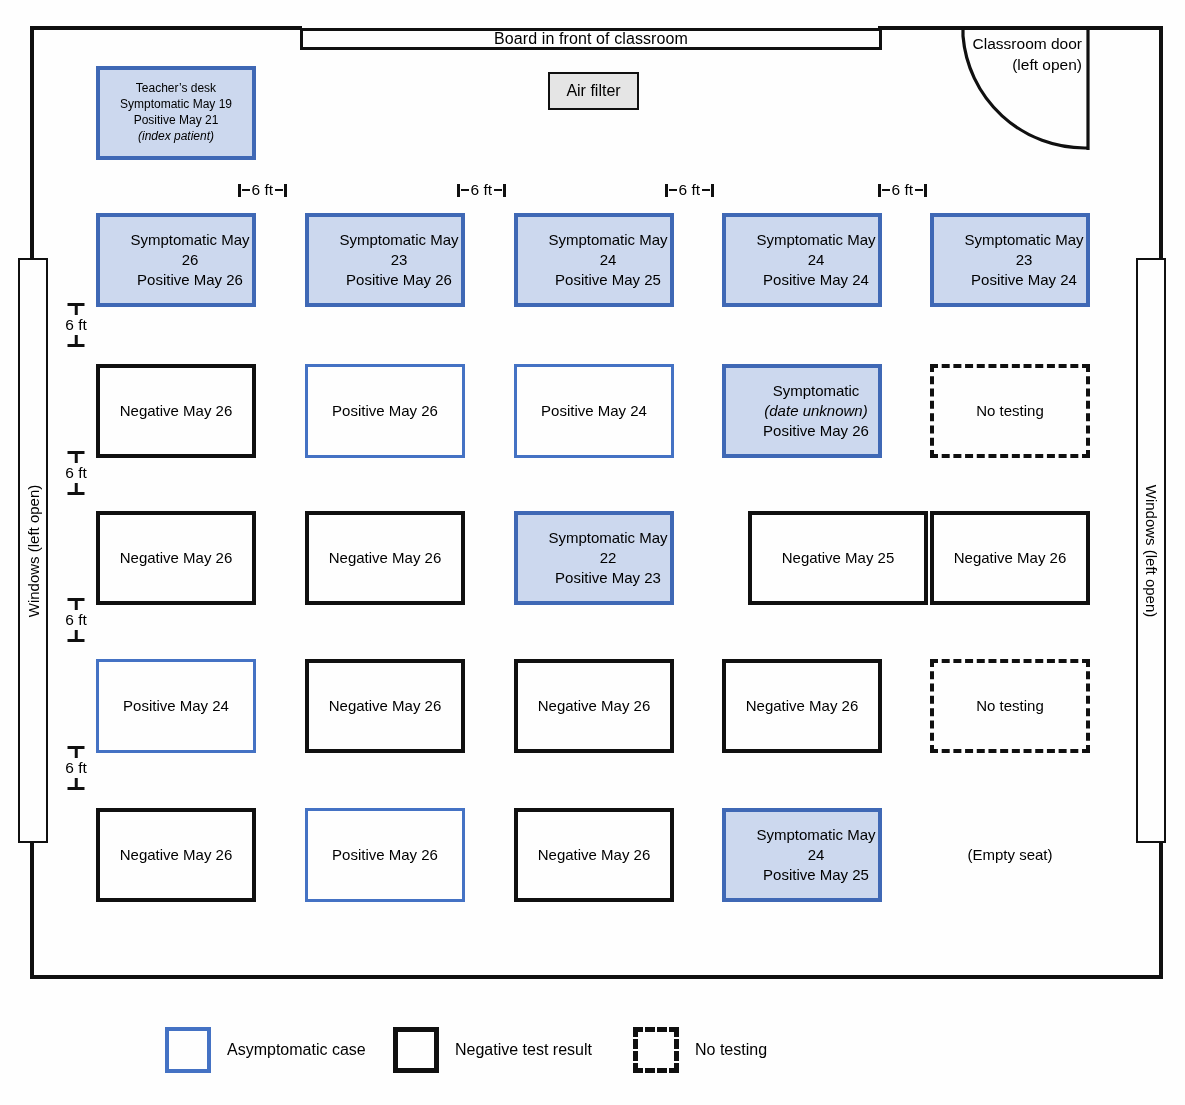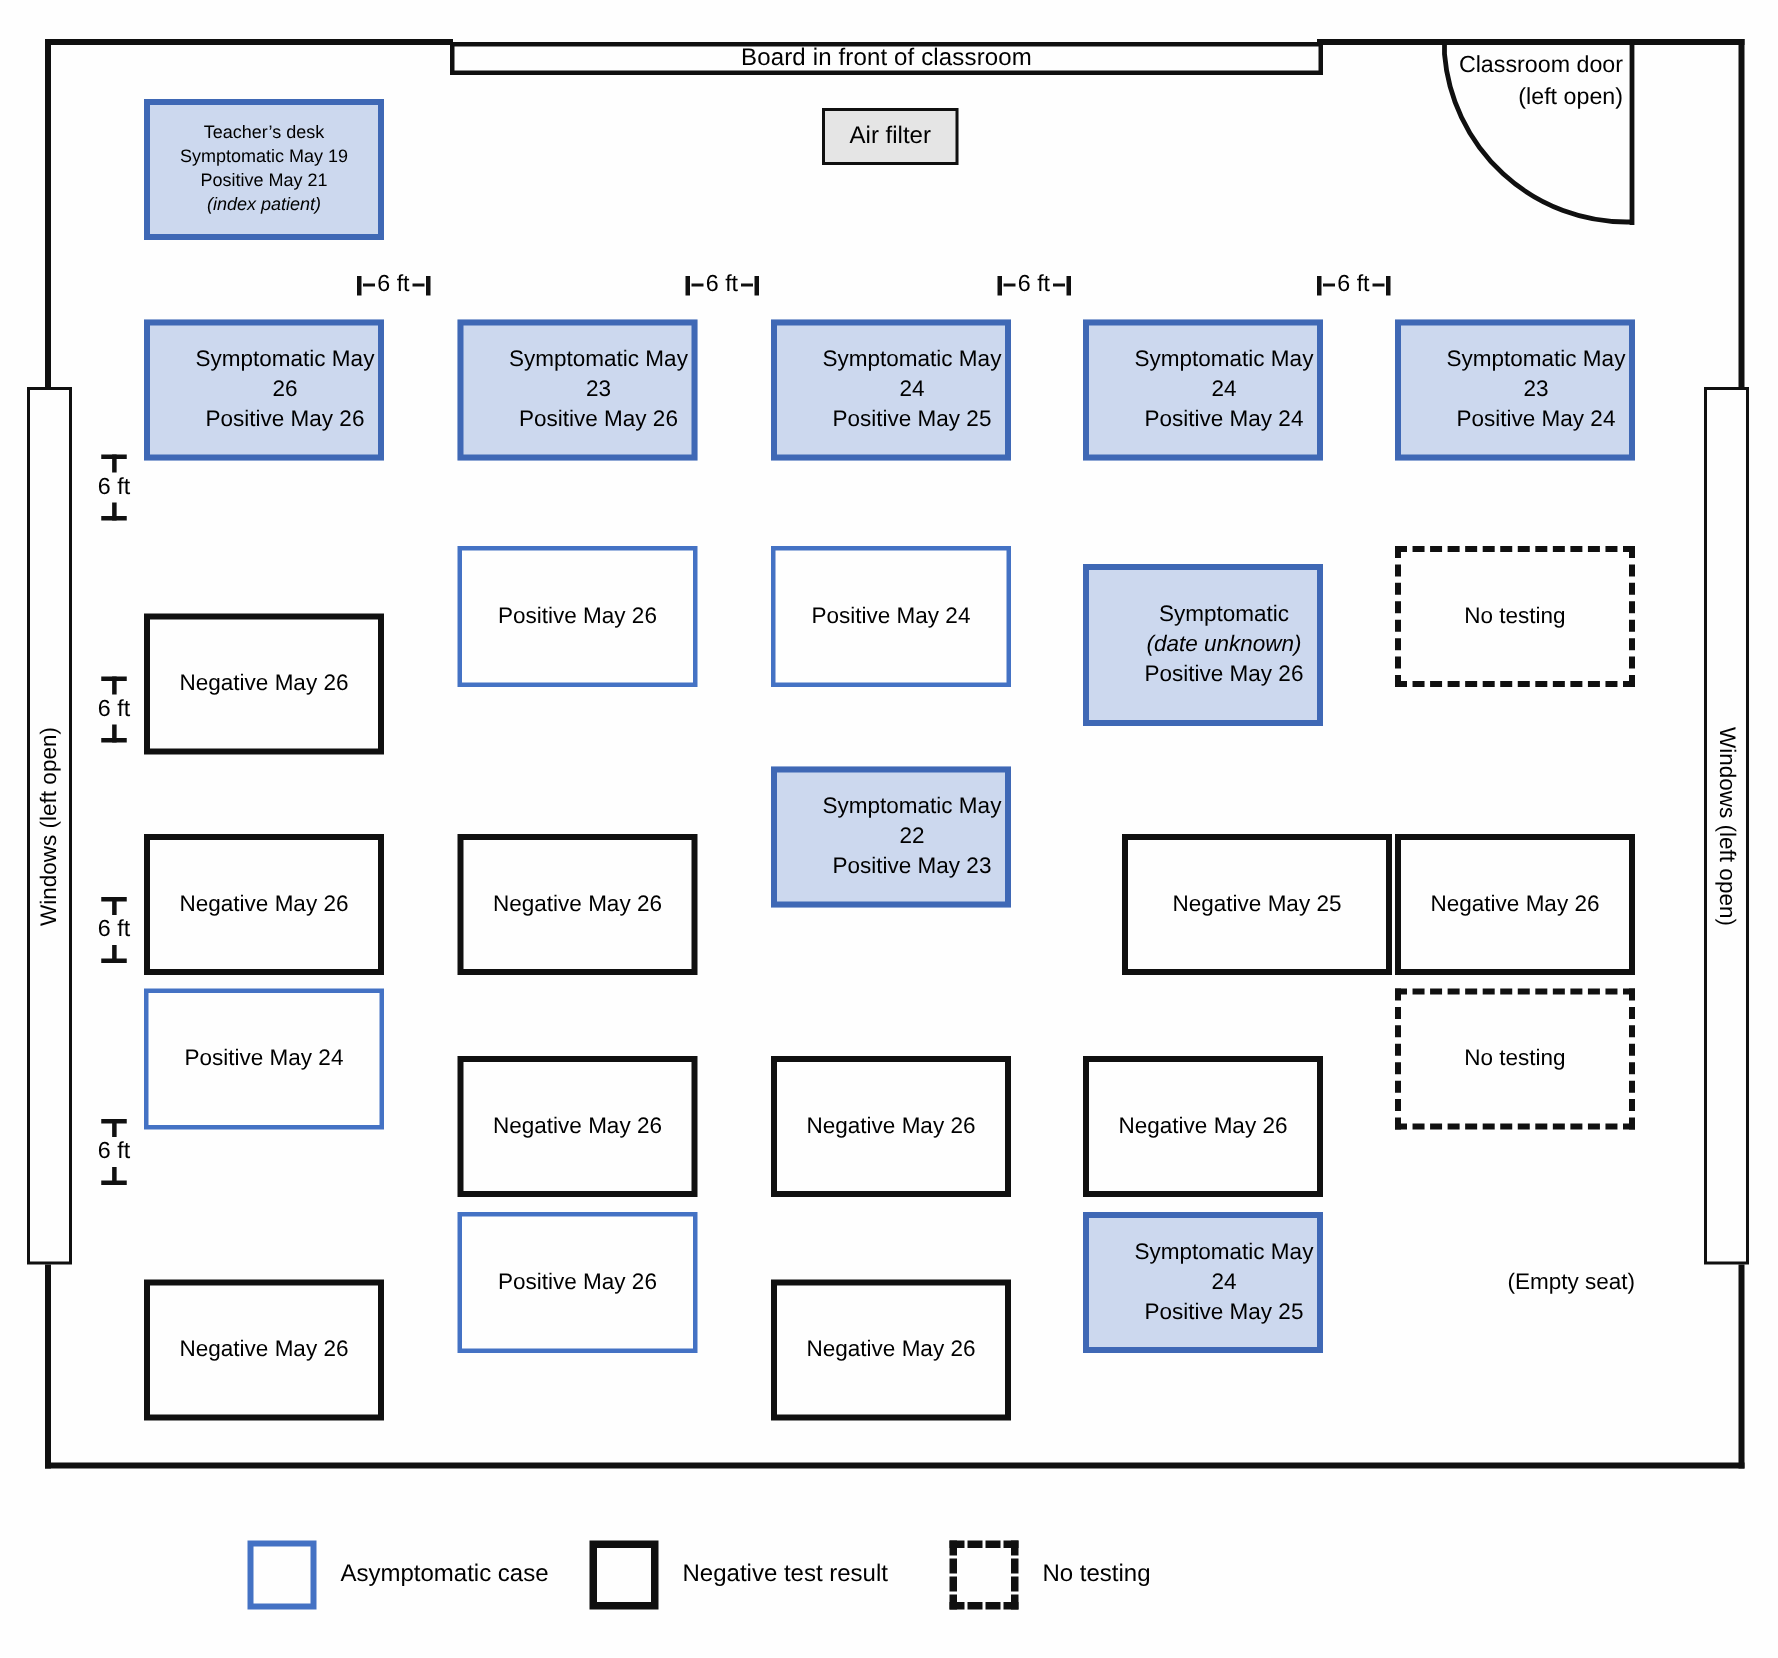--- a/index.html
+++ b/index.html
@@ -101,30 +101,28 @@
     border: 4px solid #3f68b5;
     padding-left: 28px;
   }
   .seat.asymptomatic {
     background: #fefefe;
     border: 3px solid #4472c4;
   }
   .seat.negative {
     background: #fefefe;
     border: 4px solid #101010;
-    margin-top: 45px;
   }
   .seat.notesting {
     background: #fefefe;
     border: 4px dashed #101010;
   }
   .seat.empty {
     background: transparent;
     border: none;
-    justify-content: flex-end;
   }
 
   
   .teacher-desk {
     position: absolute;
     box-sizing: border-box;
     background: #ccd8ee;
     border: 4px solid #3f68b5;
     display: flex;
     align-items: center;
@@ -354,21 +352,21 @@
       <div class="seat asymptomatic" style="left: 305px; top: 364px; width: 160px; height: 94px;">
         <div>
           <div>Positive  May 26</div>
         </div>
       </div>
       <div class="seat asymptomatic" style="left: 514px; top: 364px; width: 160px; height: 94px;">
         <div>
           <div>Positive  May 24</div>
         </div>
       </div>
-      <div class="seat symptomatic" style="left: 722px; top: 376px; width: 160px; height: 108px;">
+      <div class="seat symptomatic" style="left: 722px; top: 364px; width: 160px; height: 94px;">
         <div>
           <div>Symptomatic</div>
           <div style="font-style: italic;">(date unknown)</div>
           <div>Positive  May 26</div>
         </div>
       </div>
       <div class="seat notesting" style="left: 930px; top: 364px; width: 160px; height: 94px;">
         <div>
           <div>No testing</div>
         </div>

